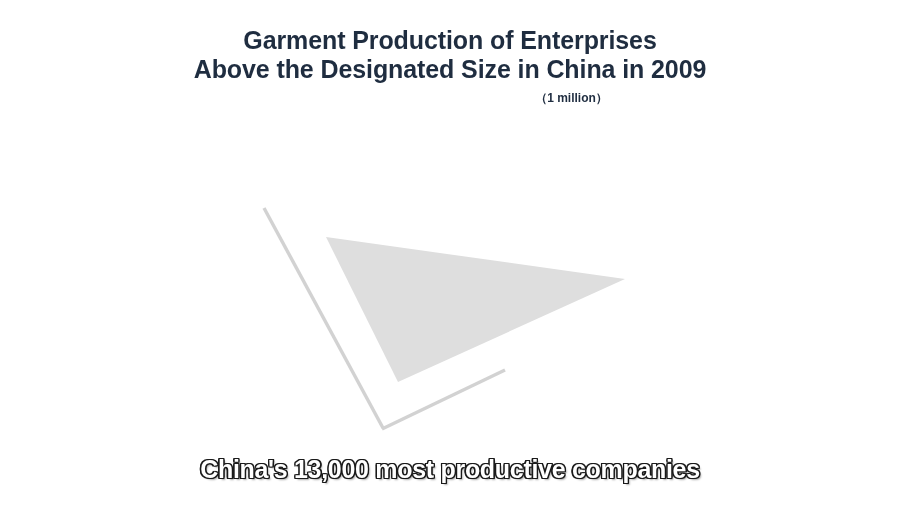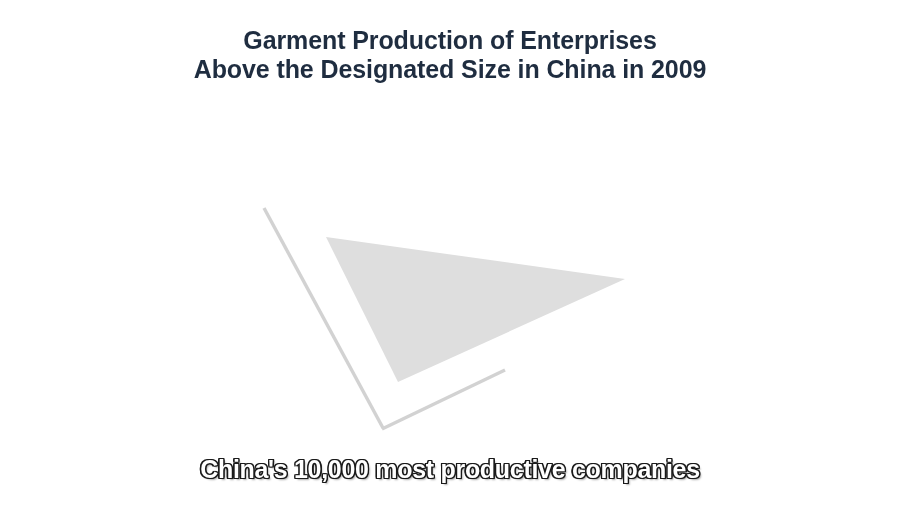--- a/index.html
+++ b/index.html
@@ -87,27 +87,28 @@
 </head>
 <body>
 
 <div id="stage">
 
   <div class="title-block">
     <span class="title-line">Garment Production of Enterprises</span>
     <span class="title-line">Above the Designated Size in China in 2009</span>
   </div>
 
+  <div class="unit-label">（1 million）</div>
 
   <div class="chart-area">
     <svg class="chart-svg" width="900" height="506" viewBox="0 0 900 506" xmlns="http://www.w3.org/2000/svg">
 
       <polygon points="326,237 625,279 398,382" fill="#dedede"></polygon>
 
       <line x1="264" y1="208" x2="383" y2="428" stroke="#d2d2d2" stroke-width="3.4" stroke-linecap="butt"></line>
 
       <line x1="382" y1="429" x2="505" y2="370" stroke="#d2d2d2" stroke-width="3.4" stroke-linecap="butt"></line>
     </svg>
   </div>
 
-  <div class="caption">China's 10,000 most productive companies</div>
+  <div class="caption">China's 13,000 most productive companies</div>
 
 </div>
 
 </body></html>

